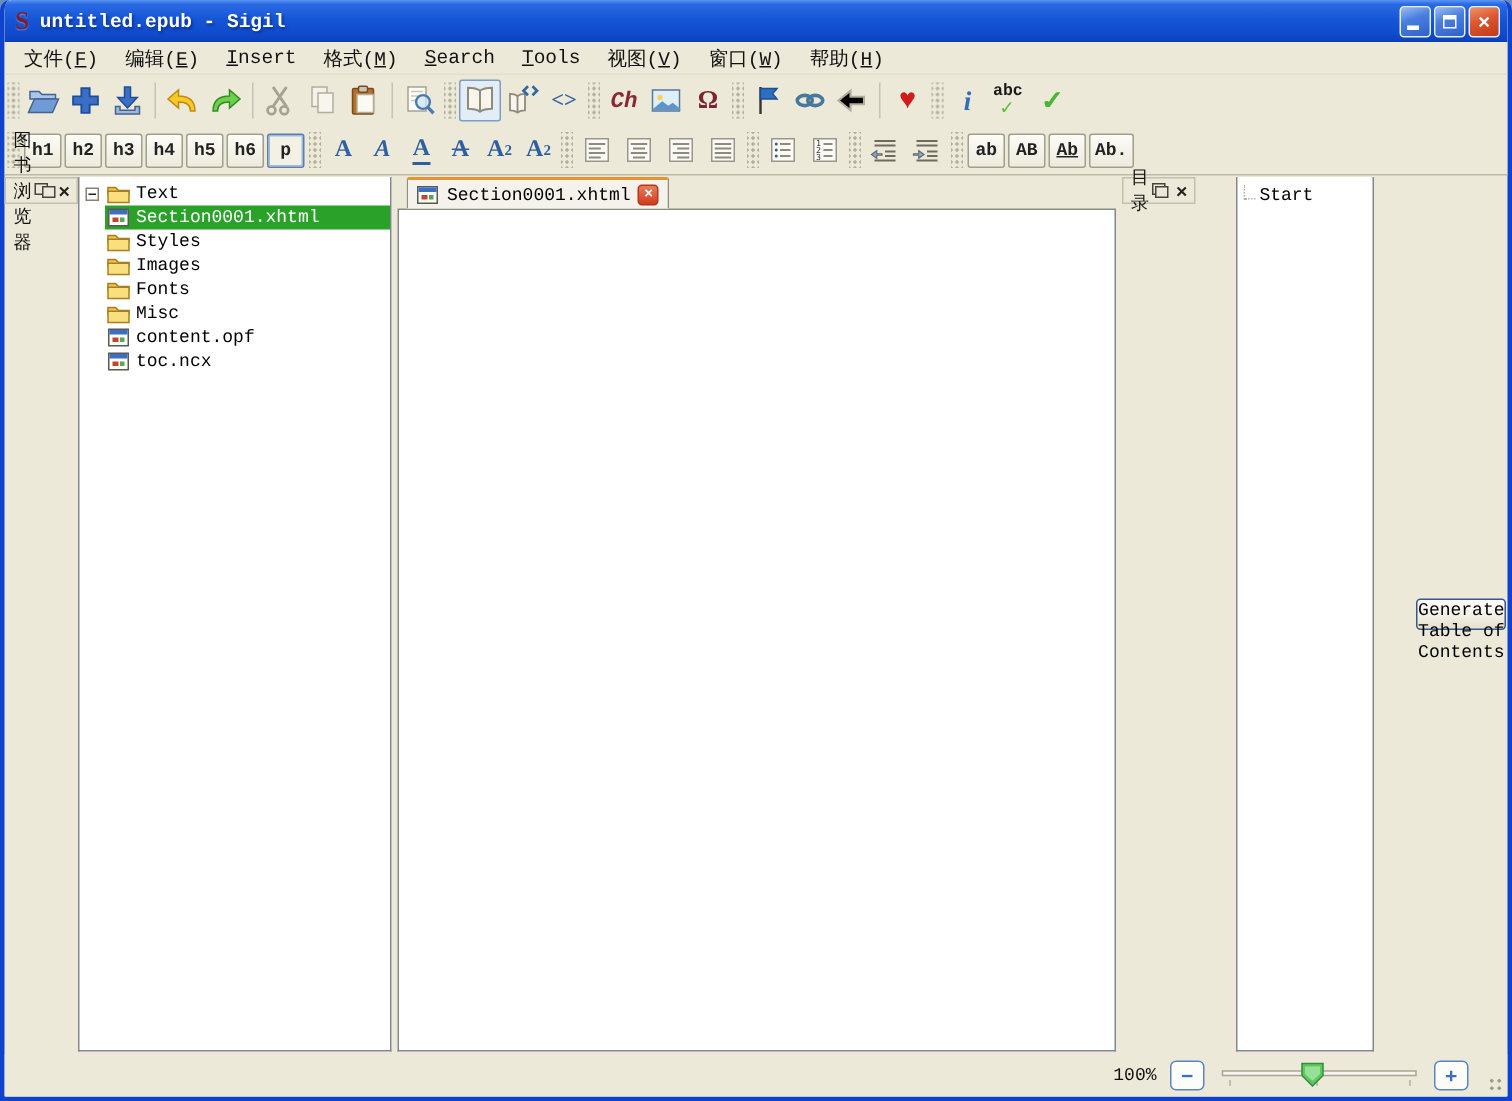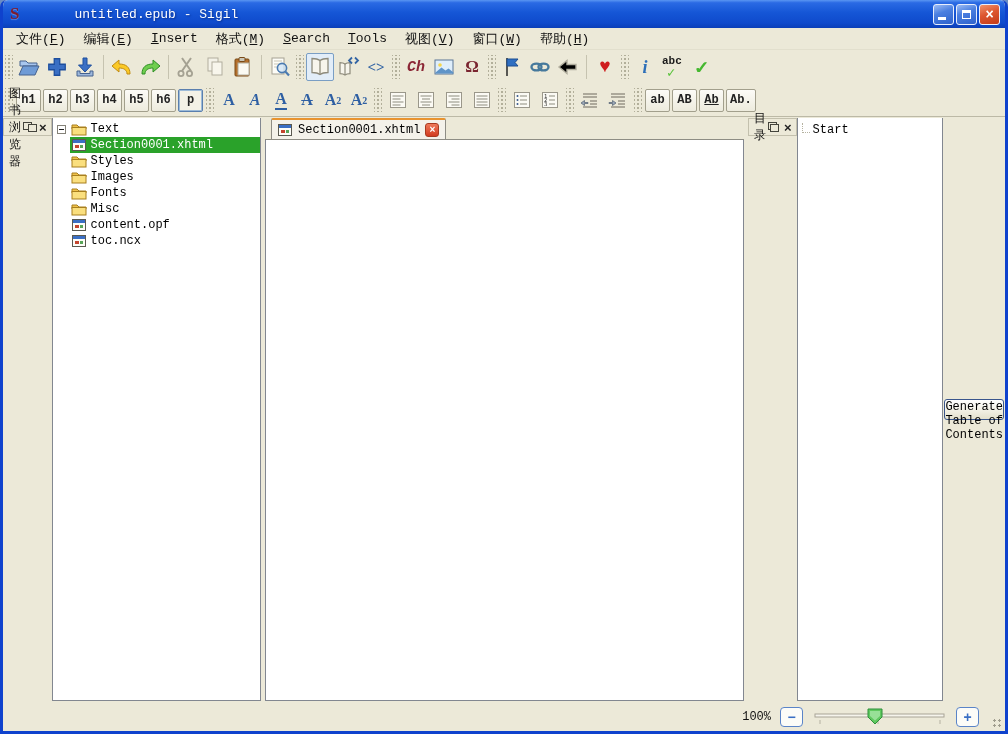--- a/index.html
+++ b/index.html
@@ -12,21 +12,21 @@
     background:#ece9d8; overflow:hidden;
     display:flex; flex-direction:column;
   }
   
   .titlebar {
     height:28px; flex:0 0 28px; display:flex; align-items:center;
     background:linear-gradient(180deg,#5a96f2 0%,#2a6ae4 10%,#1556d6 45%,#0f4acc 82%,#0b3fb8 100%);
     padding:0 5px 0 7px; border-radius:5px 5px 0 0;
   }
   .app-logo { font-family:"Liberation Serif",serif; font-weight:bold; font-size:17px; color:#7d1c2e; text-shadow:0 1px 1px rgba(255,255,255,.35); margin-right:7px; }
-  .title-text { color:#fff; font-weight:normal; font-size:13px; text-shadow:1px 1px 2px #0a2f8c; flex:1;margin-left:48px; }
+  .title-text { color:#fff; font-weight:bold; font-size:13px; text-shadow:1px 1px 2px #0a2f8c; flex:1; }
   .winbtns { display:flex; gap:2px; }
   .wbtn { width:21px; height:21px; border-radius:3px; border:1px solid #e7eefc; display:flex; align-items:center; justify-content:center; position:relative; }
   .wbtn.blue { background:linear-gradient(160deg,#9dbcf4 0%,#4a7fe0 40%,#2e62cc 100%); }
   .wbtn.red  { background:linear-gradient(160deg,#f0936c 0%,#dd5630 45%,#c23а18 100%); background:linear-gradient(160deg,#f0936c 0%,#dd5630 45%,#c23a18 100%); }
   .glyph-min { position:absolute; left:4px; bottom:4px; width:8px; height:3px; background:#fff; }
   .glyph-max { width:9px; height:9px; border:1px solid #fff; border-top:3px solid #fff; }
   .glyph-x { color:#fff; font-weight:bold; font-size:14px; line-height:1; font-family:"Liberation Sans",sans-serif; }
   
   .menubar { height:22px; flex:0 0 22px; background:#ece9d8; display:flex; align-items:center; padding-left:4px; border-bottom:1px solid #e2dfcd; }
   .mi { padding:2px 9px; font-size:13px; color:#111; cursor:default; white-space:nowrap; }
@@ -53,21 +53,21 @@
   .fmtA { width:26px; height:24px; display:flex; align-items:center; justify-content:center;
     font-family:"Liberation Serif",serif; font-weight:bold; font-size:16px; color:#2e5fa3; position:relative; }
   .fmtA.it { font-style:italic; }
   .fmtA.un .l { border-bottom:2px solid #2e5fa3; }
   .fmtA.st .l { text-decoration:line-through; }
   .fmtA sub,.fmtA sup { font-size:10px; }
   
   .main { flex:1; display:flex; padding:1px 0 2px 0; min-height:0; }
   .dock { display:flex; flex-direction:row; min-height:0; }
   .dock-left { flex:0 0 258px; }
-  .dock-right { flex:0 0 257px; }
+  .dock-right { flex:0 0 257px;gap:27px; }
   .gap { flex:0 0 4px; }
   .center { flex:1; display:flex; flex-direction:column; min-width:0; }
   .dockhdr { height:18px; flex:0 0 18px; display:flex; align-items:center; padding:0 3px 0 5px;
     border:1px solid #c3c0ad; background:#ece9d8; font-size:12px; color:#111; }
   .dockhdr .sp { flex:1; }
   .flt { position:relative; width:11px; height:10px; margin-right:6px; }
   .flt::before { content:""; position:absolute; right:0; top:0; width:7px; height:6px; border:1px solid #44443c; background:#ece9d8; }
   .flt::after { content:""; position:absolute; left:0; bottom:0; width:7px; height:6px; border:1px solid #44443c; background:#ece9d8; }
   .dclose { font-size:13px; font-weight:bold; color:#222; line-height:1; padding:0 1px; font-family:"Liberation Sans",sans-serif; }
   .dockbody { flex:1; background:#fff; border:1px solid #828790; border-top:none; overflow:hidden; }

